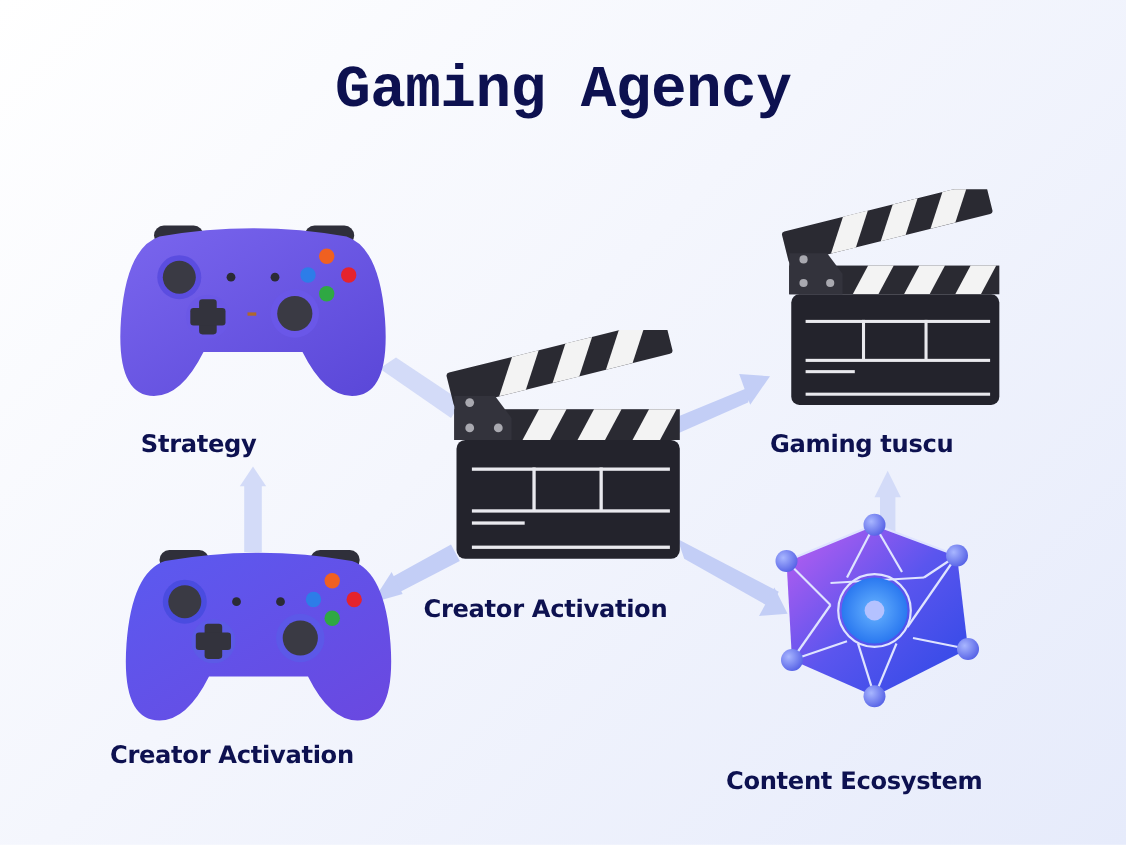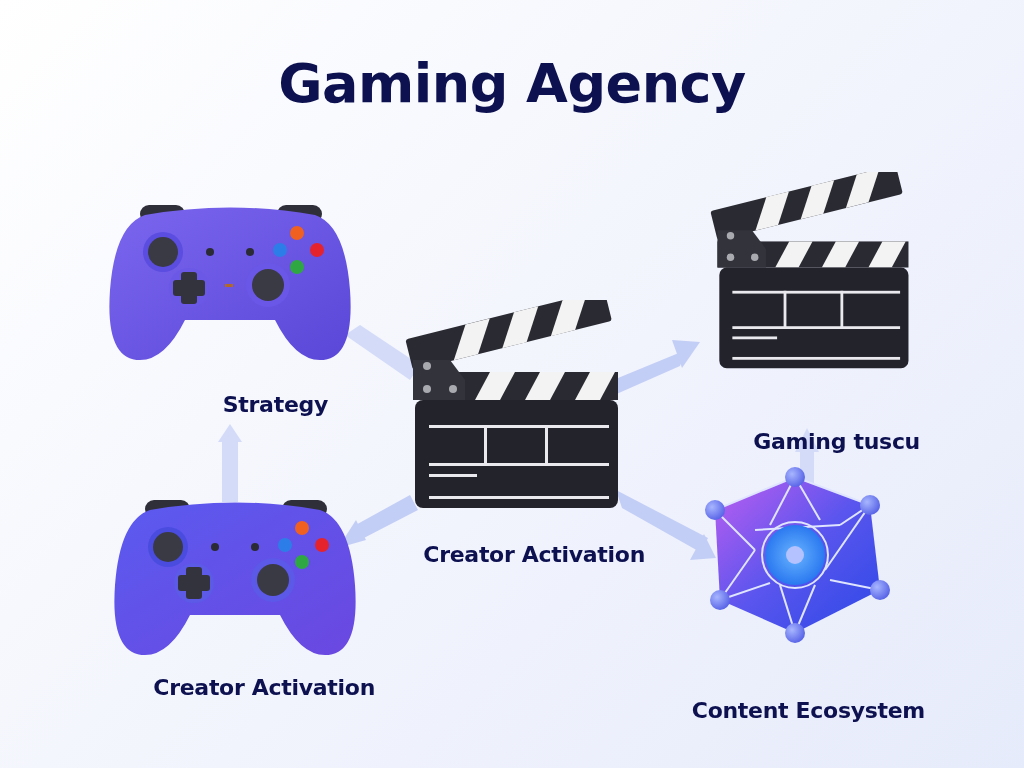--- a/index.html
+++ b/index.html
@@ -3,25 +3,25 @@
 <meta charset="utf-8">
 <style>
   html, body { margin: 0; padding: 0; }
   body {
     width: 1024px; height: 768px; overflow: hidden; position: relative;
     background: linear-gradient(135deg, #ffffff 0%, #f4f6fd 45%, #e6ebfb 100%);
     font-family: "DejaVu Sans", "Liberation Sans", sans-serif;
   }
   .title {
     position: absolute; left: 0; top: 52px; width: 1024px; text-align: center;
-    font-size: 54px; font-weight: bold; color: #0d1150; letter-spacing: -0.5px;
+    font-size: 54px; font-weight: bold; color: #0d1150; letter-spacing: -0.5px; font-family: Liberation Mono, monospace;
   }
   .label {
     position: absolute; font-weight: bold; color: #0d1150; font-size: 22px;
-    white-space: nowrap; text-align: right; letter-spacing: -0.3px;
+    white-space: nowrap; text-align: left; letter-spacing: -0.3px;
   }
   .node { position: absolute; }
   svg.connectors { position: absolute; left: 0; top: 0; }
 </style>
 </head>
 <body>
 
 <svg class="connectors" width="1024" height="768" viewBox="0 0 1024 768">
   <defs>
     <linearGradient id="arrowGrad" x1="0" y1="0" x2="1" y2="0">
@@ -139,21 +139,21 @@
     <circle cx="48" cy="89" r="4" fill="#a9a9b0"></circle>
     <rect x="10" y="100" width="203" height="108" rx="8" fill="#23232c"></rect>
     <rect x="24" y="125" width="180" height="3" fill="#e9e9ee"></rect>
     <rect x="24" y="163" width="180" height="3" fill="#e9e9ee"></rect>
     <rect x="24" y="174" width="48" height="3" fill="#e9e9ee"></rect>
     <rect x="24" y="196" width="180" height="3" fill="#e9e9ee"></rect>
     <rect x="79" y="125" width="3" height="40" fill="#e9e9ee"></rect>
     <rect x="140" y="125" width="3" height="40" fill="#e9e9ee"></rect>
   </svg>
 </div>
-<div class="label" style="left:700px; top:392px; width:220px;margin-top:37px;">Gaming tuscu</div>
+<div class="label" style="left:700px; top:392px; width:220px;">Gaming tuscu</div>
 
 <div class="node" style="left:110px; top:495px; width:250px; height:170px;">
   <svg width="250" height="170" viewBox="0 0 250 170">
     <defs>
       <linearGradient id="padB" x1="0" y1="0" x2="1" y2="1">
         <stop offset="0" stop-color="#5b5af0"></stop>
         <stop offset="1" stop-color="#6a48e0"></stop>
       </linearGradient>
     </defs>
     <rect x="35" y="5" width="45" height="18" rx="9" fill="#2f2f3a"></rect>

